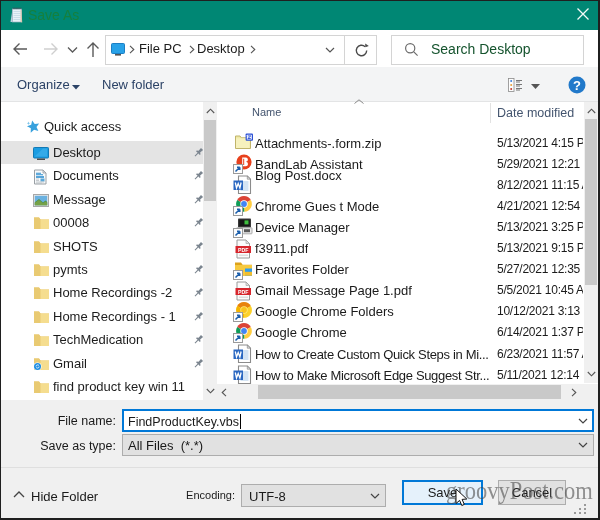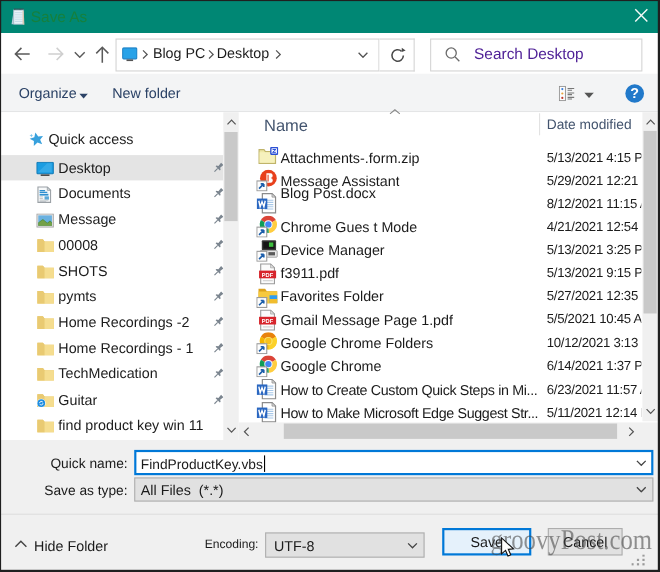--- a/index.html
+++ b/index.html
@@ -73,21 +73,21 @@
     <svg width="14" height="13" viewBox="0 0 14 13">
       <rect x="0.5" y="0.5" width="13" height="10" rx="1" fill="#28a2e8" stroke="#1c7fc4" stroke-width="1"></rect>
       <rect x="4" y="11" width="6" height="1.6" fill="#555"></rect>
     </svg>
   </div>
 <div class="abs" style="left:129px;top:45px">
     <svg width="6" height="9" viewBox="0 0 6 9">
       <path d="M1 0.8 4.8 4.5 1 8.2" stroke="#555" stroke-width="1.1" fill="none"></path>
     </svg>
   </div>
-<div class="crumb" style="left:139px">Blog PC</div>
+<div class="crumb" style="left:139px">File PC</div>
 <div class="abs" style="left:189px;top:45px">
     <svg width="6" height="9" viewBox="0 0 6 9">
       <path d="M1 0.8 4.8 4.5 1 8.2" stroke="#555" stroke-width="1.1" fill="none"></path>
     </svg>
   </div>
 <div class="crumb" style="left:197px">Desktop</div>
 <div class="abs" style="left:250px;top:45px">
     <svg width="6" height="9" viewBox="0 0 6 9">
       <path d="M1 0.8 4.8 4.5 1 8.2" stroke="#555" stroke-width="1.1" fill="none"></path>
     </svg>
@@ -104,21 +104,21 @@
       <path d="M11.2 0.5 11.3 4.3 14.8 3z" fill="#4a4a4a"></path>
     </svg>
   </div>
 <div class="search"></div>
 <div class="abs" style="left:404px;top:42px">
     <svg width="15" height="15" viewBox="0 0 15 15">
       <circle cx="6.2" cy="6.2" r="4.6" stroke="#6b6b6b" stroke-width="1.2" fill="none"></circle>
       <path d="M9.8 9.8 13.6 13.6" stroke="#6b6b6b" stroke-width="1.2"></path>
     </svg>
   </div>
-<div class="abs" style="left:431px;top:41px;font-size:14px;color:#4c1d95">Search Desktop</div>
+<div class="abs" style="left:431px;top:41px;font-size:14px;color:#14532d">Search Desktop</div>
 
 <div class="toolbar"></div>
 <div class="tbtxt" style="left:17px;top:77px;position:absolute">Organize</div>
 <div class="abs" style="left:72px;top:85px">
     <svg width="8" height="4.5" viewBox="0 0 9 5">
       <path d="M0 0h9L4.5 5z" fill="#2b4266"></path>
     </svg>
   </div>
 <div class="tbtxt" style="left:102px;top:77px;position:absolute">New folder</div>
 <div class="abs" style="left:508px;top:78px">
@@ -311,21 +311,21 @@
 <div class="abs" style="left:33px;top:357px">
       <svg width="17" height="14" viewBox="0 0 17 14">
         <path d="M1 1.5h5l1.5 2H16v9.5H1z" fill="#e8c56b"></path>
         <path d="M1 3.5h15V13H1z" fill="#f5dd8f"></path>
         <path d="M1 1.5h5l1.5 2v9.5H1z" fill="#e9ca72"></path>
         <circle cx="4.5" cy="9.5" r="4" fill="#fff"></circle>
         <circle cx="4.5" cy="9.5" r="3.5" fill="#1f8de0"></circle>
         <path d="M3 9.5a1.6 1.6 0 0 1 3-0.8M6.1 9.5a1.6 1.6 0 0 1-3 0.8" stroke="#fff" stroke-width="0.8" fill="none"></path>
       </svg>
     </div>
-<div class="siderow" style="left:53px;top:356px">Guitar</div>
+<div class="siderow" style="left:53px;top:356px">Gmail</div>
 <div class="abs" style="left:193px;top:358px">
       <svg width="11" height="11" viewBox="0 0 11 11">
         <g transform="rotate(45 5.5 5.5)">
           <path d="M4 0.5h3l-0.4 3.8 1.6 1 0 1H2.8l0-1 1.6-1z" fill="#7b858f"></path>
           <path d="M5.5 6.3v4.2" stroke="#7b858f" stroke-width="1"></path>
         </g>
       </svg>
     </div>
 <div class="abs" style="left:33px;top:380px">
       <svg width="17" height="14" viewBox="0 0 17 14">
@@ -343,21 +343,21 @@
         <path d="M0.8 5 4.5 1.2 8.2 5" stroke="#555" stroke-width="1.1" fill="none"></path>
       </svg>
     </div>
 <div class="abs" style="left:206px;top:388px">
       <svg width="9" height="6" viewBox="0 0 9 6">
         <path d="M0.8 1 4.5 4.8 8.2 1" stroke="#555" stroke-width="1.1" fill="none"></path>
       </svg>
     </div>
 </div>
 <div id="filelist">
-<div class="abs" style="left:240px;top:106px;font-size:15px;color:#43546e">Name</div>
+<div class="abs" style="left:252px;top:106px;font-size:11px;color:#43546e">Name</div>
 <div class="abs" style="left:354px;top:99px">
       <svg width="10" height="5" viewBox="0 0 10 5">
         <path d="M0.5 4.5 5 0.8 9.5 4.5" stroke="#888" stroke-width="1" fill="none"></path>
       </svg>
     </div>
 <div class="abs" style="left:490px;top:103px;width:1px;height:20px;background:#e2e2e2"></div>
 <div class="abs" style="left:497px;top:106px;font-size:12.5px;color:#43546e">Date modified</div>
 <div class="ficon" style="left:233px;top:133px">
       <svg width="20" height="20" viewBox="0 0 20 20">
         <path d="M2.5 3h4.5l1.3 1.8h9.2v10.7H2.5z" fill="#efe9a7" stroke="#c0b46a" stroke-width="1"></path>
@@ -371,21 +371,21 @@
 <div class="fdate" style="top:136px">5/13/2021 4:15 PM</div>
 <div class="ficon" style="left:233px;top:154px">
       <svg width="20" height="20" viewBox="0 0 20 20">
         <circle cx="11" cy="8" r="7.6" fill="#e8401c"></circle>
         <path d="M9.2 3.6h3.4a2.1 2.1 0 0 1 .4 4.2 2.2 2.2 0 0 1-.4 4.4H9.2z" fill="#fff"></path>
         <path d="M10.7 4.8v6.2" stroke="#e8401c" stroke-width="1"></path>
         <rect x="0.5" y="10.5" width="9" height="9" fill="#fdfdfd" stroke="#9a9a9a" stroke-width="1"></rect>
         <path d="M2.5 17.5 L6.8 13.2 M6.8 13.2 L6.8 16 M6.8 13.2 L4 13.2" stroke="#1b5eab" stroke-width="1.5" fill="none"></path>
       </svg>
     </div>
-<div class="fname" style="top:157px;max-width:236px;overflow:hidden;">Message Assistant</div>
+<div class="fname" style="top:157px;max-width:236px;overflow:hidden;">BandLab Assistant</div>
 <div class="fdate" style="top:157px">5/29/2021 12:21 PM</div>
 <div class="ficon" style="left:233px;top:175px">
       <svg width="20" height="20" viewBox="0 0 20 20">
         <path d="M5.5 1h8.8l3.2 3.2v14.3H5.5z" fill="#fff" stroke="#8b8b8b" stroke-width="1.1"></path>
         <path d="M14.3 1l3.2 3.2h-3.2z" fill="#dcdcdc" stroke="#8b8b8b" stroke-width="0.7"></path>
         <path d="M7.5 7h8M7.5 9h8M7.5 11h8M7.5 13h8M7.5 15h8" stroke="#a8c8e8" stroke-width="1"></path>
         <rect x="0.5" y="5.5" width="9.5" height="9.5" fill="#2a67c1"></rect>
         <path d="M2.3 7.5 3.5 13 5.2 8.5 6.9 13 8.1 7.5" stroke="#fff" stroke-width="1.3" fill="none"></path>
       </svg>
     </div>
@@ -522,21 +522,21 @@
       </svg>
     </div>
 <div class="abs" style="left:571px;top:388px">
       <svg width="6" height="9" viewBox="0 0 6 9">
         <path d="M1 0.8 4.8 4.5 1 8.2" stroke="#555" stroke-width="1.1" fill="none"></path>
       </svg>
     </div>
 </div>
 
 <div class="formarea"></div>
-<div class="lbl" style="right:484px;top:414px;font-size:12.5px">Quick name:</div>
+<div class="lbl" style="right:484px;top:414px;font-size:12.5px">File name:</div>
 <div class="abs" style="left:122px;top:409px;width:472px;height:23px;background:#fff;border:2px solid #0078d7"></div>
 <div class="lbl" style="left:128px;top:414px;font-size:12.5px">FindProductKey.vbs<span style="display:inline-block;width:1px;height:15px;background:#000;vertical-align:-3px;margin-left:1px"></span></div>
 <div class="abs" style="left:578px;top:418px">
     <svg width="10" height="6" viewBox="0 0 10 6">
       <path d="M1 1 5 5 9 1" stroke="#444" stroke-width="1.2" fill="none"></path>
     </svg>
   </div>
 <div class="lbl" style="right:484px;top:439px;font-size:12.5px">Save as type:</div>
 <div class="combo" style="left:122px;top:434px;width:472px;height:22px"></div>
 <div class="lbl" style="left:128px;top:438px">All Files&nbsp;&nbsp;(*.*)</div>

